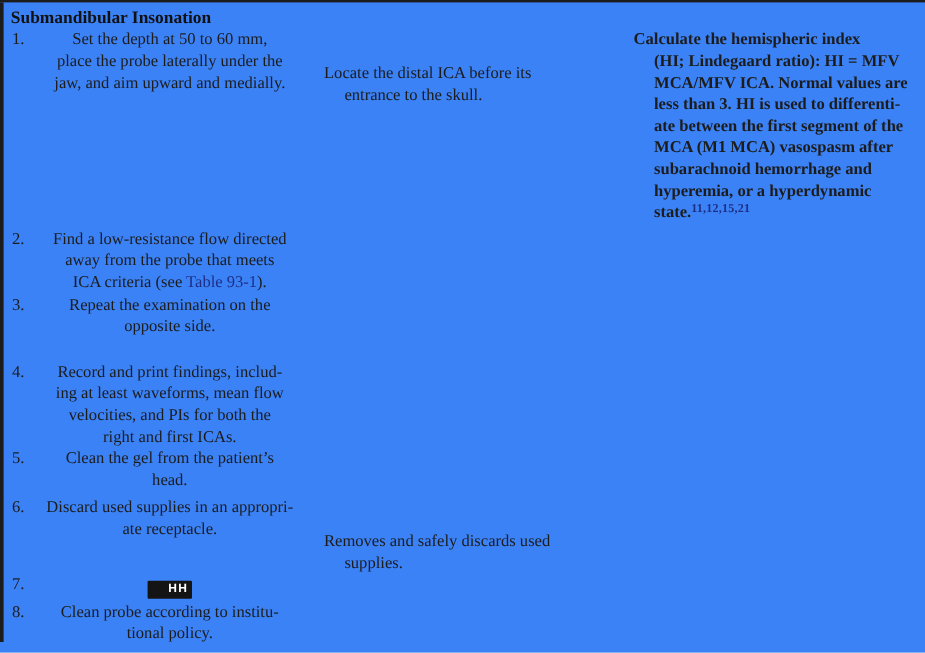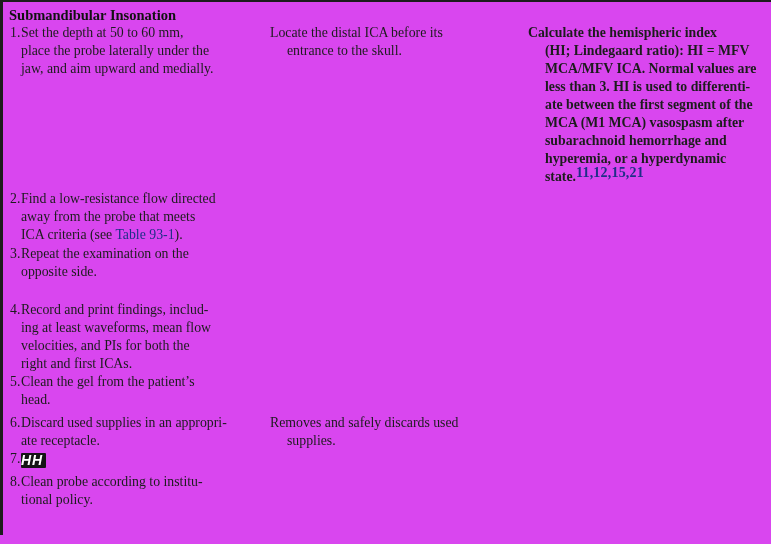--- a/index.html
+++ b/index.html
@@ -6,21 +6,21 @@
   html,body { background:#ffffff; }
   body {
     width:771px; height:544px;
     font-family:"Liberation Serif", serif;
     color:#1c1c1c;
     overflow:hidden;
   }
   .page {
     position:relative;
     width:771px; height:544px;
-    background:#d946ef;
+    background:#3b82f6;
     border-top:2px solid #1c1c1c;
   }
   .left-rule {
     position:absolute; left:0; top:0;
     width:3px; height:533px;
     background:#1c1c1c;
   }
   .content { position:absolute; left:3px; top:0; width:768px; }
   .title {
     font-weight:bold;
@@ -42,50 +42,49 @@
   .cell-text {
     font-size:13.8px;
     line-height:18px;
     white-space:pre;
   }
   .c1 { width:259px; display:flex; flex:none; }
   .c1 .num {
     flex:none; width:18px; padding-left:7px;
     font-size:13.8px; line-height:18px;
   }
-  .c1 .txt { flex:1; }
+  .c1 .txt { flex:1;text-align:center; }
   .c2 {
     width:252px; flex:none;
-    padding-left:25px; text-indent:-17px;
+    padding-left:25px; text-indent:-17px;margin-top:28px;
   }
   .c3 {
     width:254px; flex:none;
     padding-left:31px; text-indent:-17px;font-weight:bold;
   }
   .link { color:#1e2f87; }
   .refs {
     color:#1e2f87;
-    font-size:14px;
+    font-size:10px;
     vertical-align:4px;
     line-height:0;
     letter-spacing:0.2px;
   }
   .hh-badge {
     display:inline-block;
     background:#141414;
     color:#ffffff;
     font-family:"Liberation Sans", sans-serif;
     font-weight:bold;
-    font-size:14px;
+    font-size:10px;
     line-height:12px;
-    padding:1px 3px 2px 0;
+    padding:1px 3px 2px 17px;
     letter-spacing:1px;
     border-radius:1px;
     vertical-align:-2px;
-    font-style:italic;
   }
 </style>
 </head>
 <body>
 
 <div class="page">
   <div class="left-rule"></div>
   <div class="content">
 
     <div class="title">Submandibular Insonation</div>

